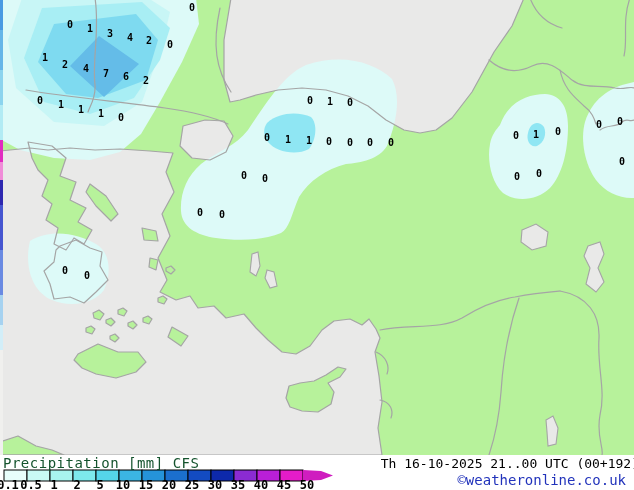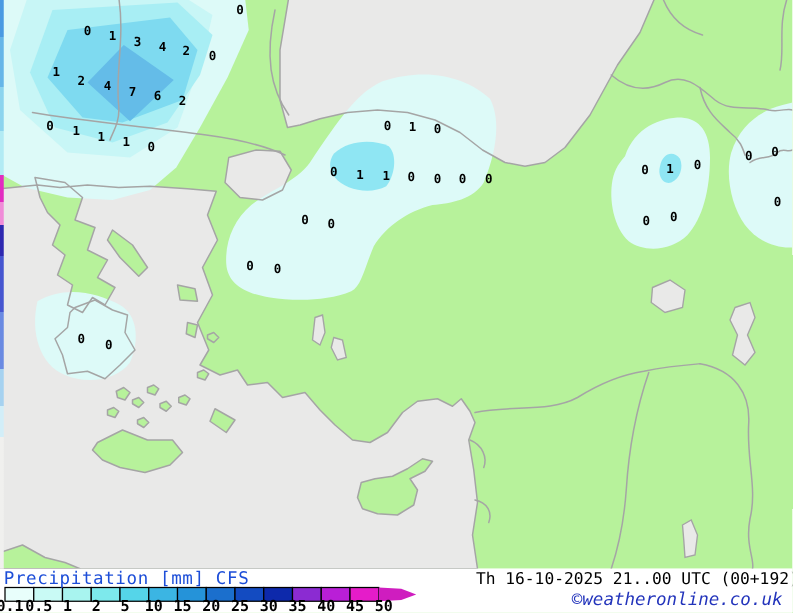--- a/index.html
+++ b/index.html
@@ -14,25 +14,25 @@
   .lake{fill:var(--sea);stroke:var(--coast);stroke-width:1.1;}
   .lv01{fill:var(--lv01);} .lv05{fill:var(--lv05);} .lv1{fill:var(--lv1);}
   .lv2{fill:var(--lv2);}  .lv5{fill:var(--lv5);}  .lvpatch{fill:var(--lvpatch);}
   #edge-strip{position:absolute;left:0;top:0;width:3px;height:455px;z-index:5;
     background:linear-gradient(to bottom,
       #4a9ae2 0,#4a9ae2 30px,#66b6e8 30px,#66b6e8 70px,#8cd4ee 70px,#8cd4ee 105px,
       #b2ebf4 105px,#b2ebf4 140px,#e22cc0 140px,#e22cc0 162px,#f08cd8 162px,#f08cd8 180px,
       #2e28b0 180px,#2e28b0 205px,#4656d0 205px,#4656d0 250px,#6a8ae2 250px,#6a8ae2 295px,
       #a6d2f0 295px,#a6d2f0 325px,#d2eef8 325px,#d2eef8 350px,#f0f0ee 350px,#f0f0ee 455px);}
   #legend-area{position:absolute;left:0;top:455px;width:634px;height:35px;background:#ffffff;}
-  #legend-title{position:absolute;left:3px;top:0px;font-size:14px;color:#1d4ed8;
+  #legend-title{position:absolute;left:3px;top:0px;font-size:14px;color:#14532d;
     letter-spacing:0.5px;white-space:nowrap;}
   #legend-svg{position:absolute;left:0;top:0;}
   #timestamp{position:absolute;right:-5px;top:1px;font-size:13px;color:#000;white-space:nowrap;}
-  #copyright{position:absolute;right:8px;top:17px;font-size:14px;color:#2233bb;white-space:nowrap;font-style:italic;}
+  #copyright{position:absolute;right:8px;top:17px;font-size:14px;color:#2233bb;white-space:nowrap;}
   .map-num{font-family:"DejaVu Sans Mono",monospace;font-size:10px;font-weight:bold;fill:#000;}
   .tick-label{font-family:"DejaVu Sans Mono",monospace;font-size:12px;font-weight:bold;fill:#000;}
 </style>
 </head>
 <body>
 
 <div id="app">
 
   <div id="map-wrap">
     <svg width="634" height="455" viewBox="0 0 634 455">

